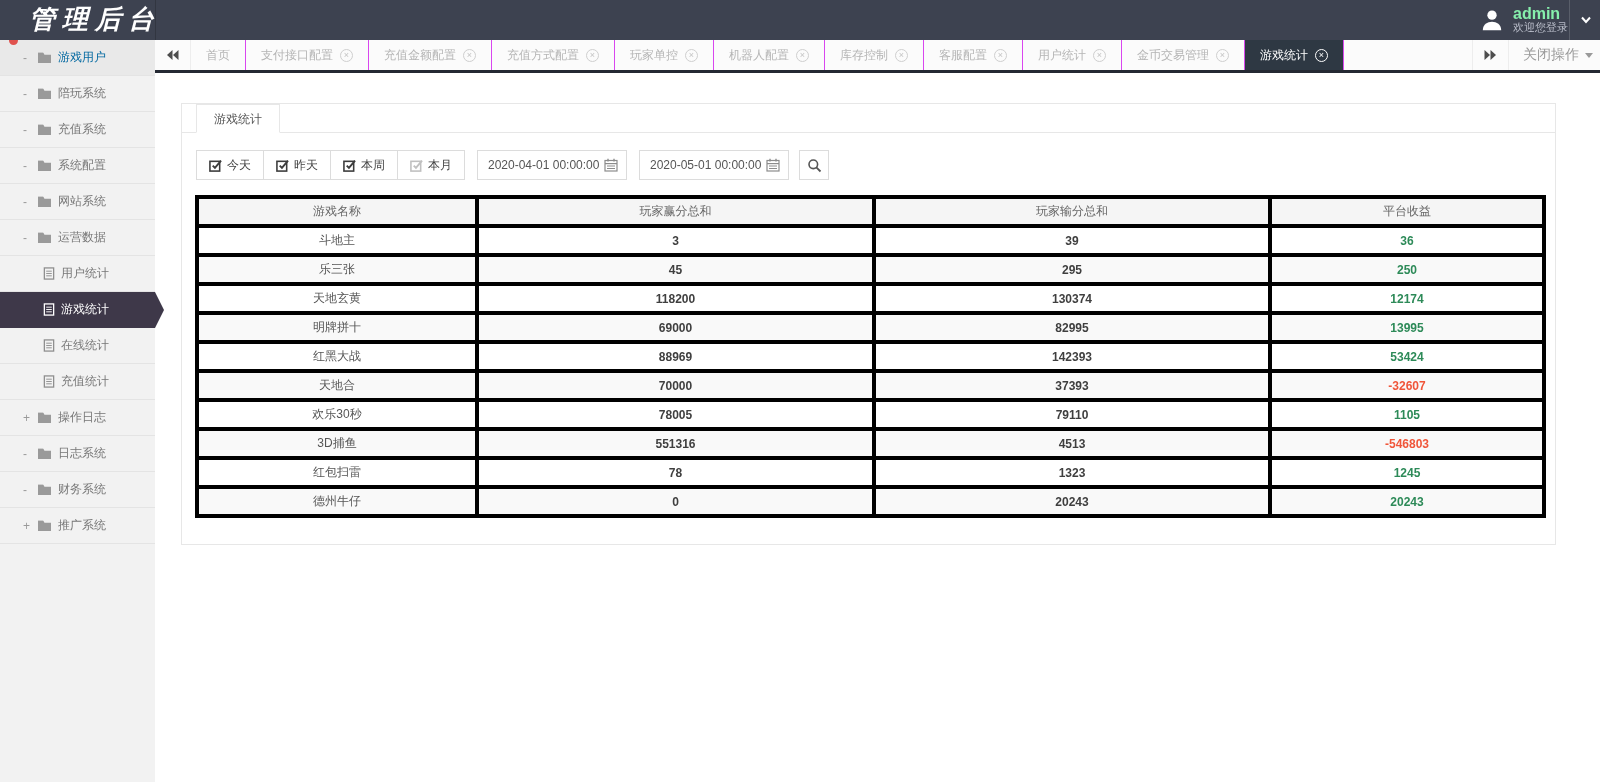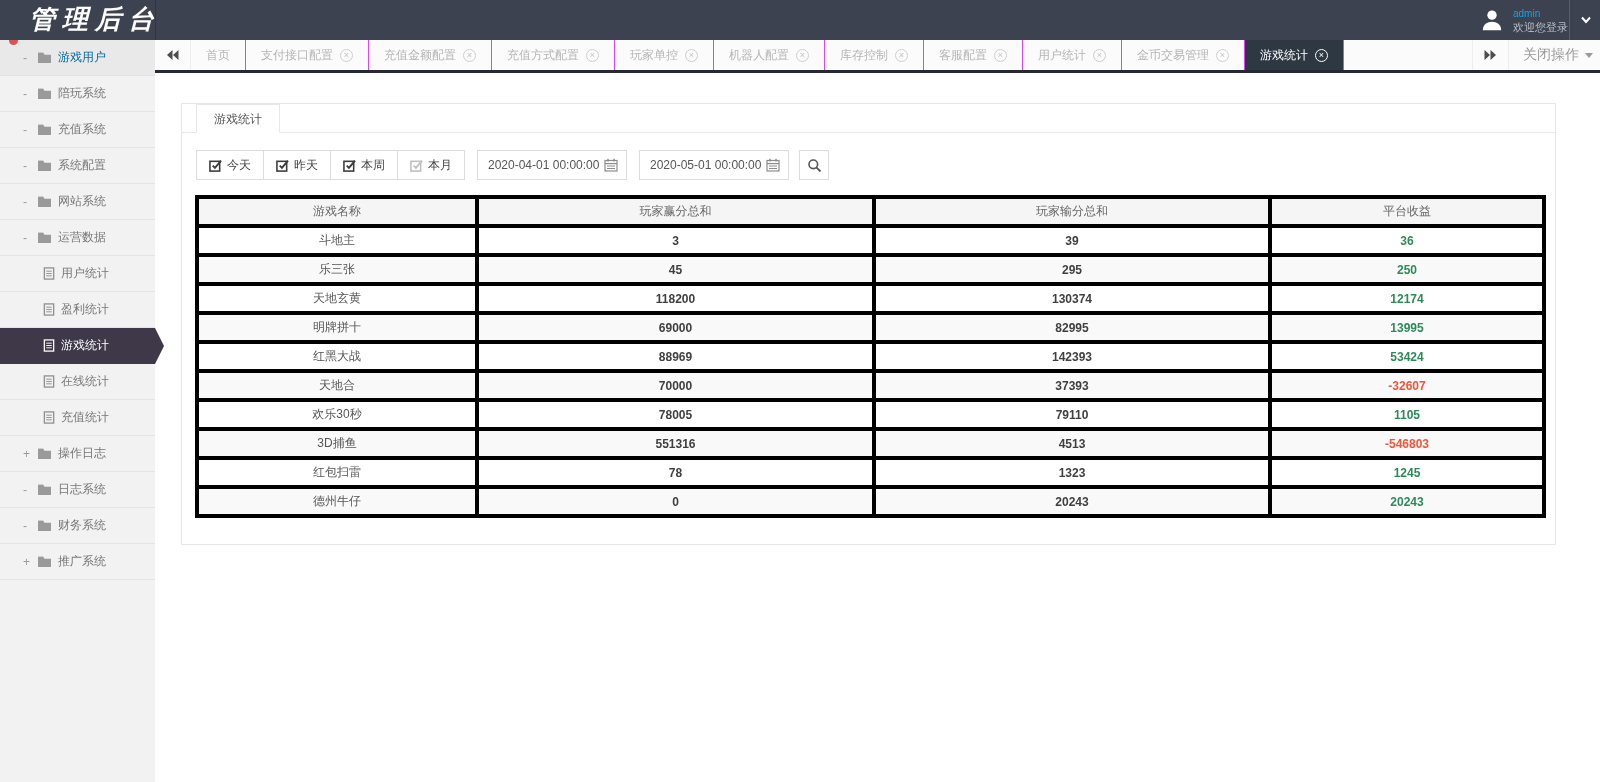--- a/index.html
+++ b/index.html
@@ -6,21 +6,21 @@
   html,body { width:1600px; height:782px; overflow:hidden; }
   body { font-family:"Liberation Sans","DejaVu Sans",sans-serif; background:#fff; position:relative; }
 
   
   .header { position:absolute; left:0; top:0; width:1600px; height:40px; background:#3d4250; z-index:6; }
   .header-divider { position:absolute; left:155px; top:0; width:1px; height:40px; background:rgba(0,0,0,.18); }
   .logo { position:absolute; left:18px; top:2px; color:#fff; font-family:"DejaVu Serif",serif; font-style:italic; font-weight:bold; font-size:26px; letter-spacing:7px;margin-left:11px; }
   .user-area { position:absolute; right:32px; top:0; height:40px; display:flex; align-items:center; gap:8px; }
   .avatar { width:26px; height:26px; }
   .user-text { display:flex; flex-direction:column; justify-content:center; }
-  .user-name { color:#0ea5e9; font-size:10px; font-weight:normal; line-height:15px; }
+  .user-name { color:#86efac; font-size:16px; font-weight:bold; line-height:15px; }
   .user-greeting { color:#b9bdc9; font-size:11px; line-height:13px; }
   .header-sep { position:absolute; right:30px; top:0; width:1px; height:40px; background:rgba(255,255,255,.15); }
   .header-caret { position:absolute; right:8px; top:14px; width:12px; height:12px; }
 
   
   .sidebar { position:absolute; left:0; top:40px; width:155px; bottom:0; background:#f2f2f2; z-index:4; }
   .red-dot { position:absolute; left:9px; top:-4px; width:9px; height:9px; border-radius:50%; background:#e0524e; z-index:7; }
   .side-item { position:relative; height:36px; border-bottom:1px solid #e4e4e4; display:flex; align-items:center; font-size:12px; color:#777; cursor:pointer; }
   .side-item .sign { width:14px; margin-left:23px; color:#9a9a9a; font-size:12px; text-align:left; }
   .side-item.folder .s-icon { margin-right:6px; color:#9a9a9a; display:inline-flex; }
@@ -158,31 +158,20 @@
       <div class="side-item doc">
         <span class="s-icon">
           <svg width="12" height="13" viewBox="0 0 12 14">
             <rect x="1" y="1" width="10" height="12" fill="none" stroke="currentColor" stroke-width="1.4"></rect>
             <line x1="3" y1="4.5" x2="9" y2="4.5" stroke="currentColor"></line>
             <line x1="3" y1="7" x2="9" y2="7" stroke="currentColor"></line>
             <line x1="3" y1="9.5" x2="9" y2="9.5" stroke="currentColor"></line>
           </svg>
         </span>
         <span class="s-label">用户统计</span>
-      </div>
-      <div class="side-item doc">
-        <span class="s-icon">
-          <svg width="12" height="13" viewBox="0 0 12 14">
-            <rect x="1" y="1" width="10" height="12" fill="none" stroke="currentColor" stroke-width="1.4"></rect>
-            <line x1="3" y1="4.5" x2="9" y2="4.5" stroke="currentColor"></line>
-            <line x1="3" y1="7" x2="9" y2="7" stroke="currentColor"></line>
-            <line x1="3" y1="9.5" x2="9" y2="9.5" stroke="currentColor"></line>
-          </svg>
-        </span>
-        <span class="s-label">盈利统计</span>
       </div>
       <div class="side-item doc active">
         <span class="s-icon">
           <svg width="12" height="13" viewBox="0 0 12 14">
             <rect x="1" y="1" width="10" height="12" fill="none" stroke="currentColor" stroke-width="1.4"></rect>
             <line x1="3" y1="4.5" x2="9" y2="4.5" stroke="currentColor"></line>
             <line x1="3" y1="7" x2="9" y2="7" stroke="currentColor"></line>
             <line x1="3" y1="9.5" x2="9" y2="9.5" stroke="currentColor"></line>
           </svg>
         </span>

